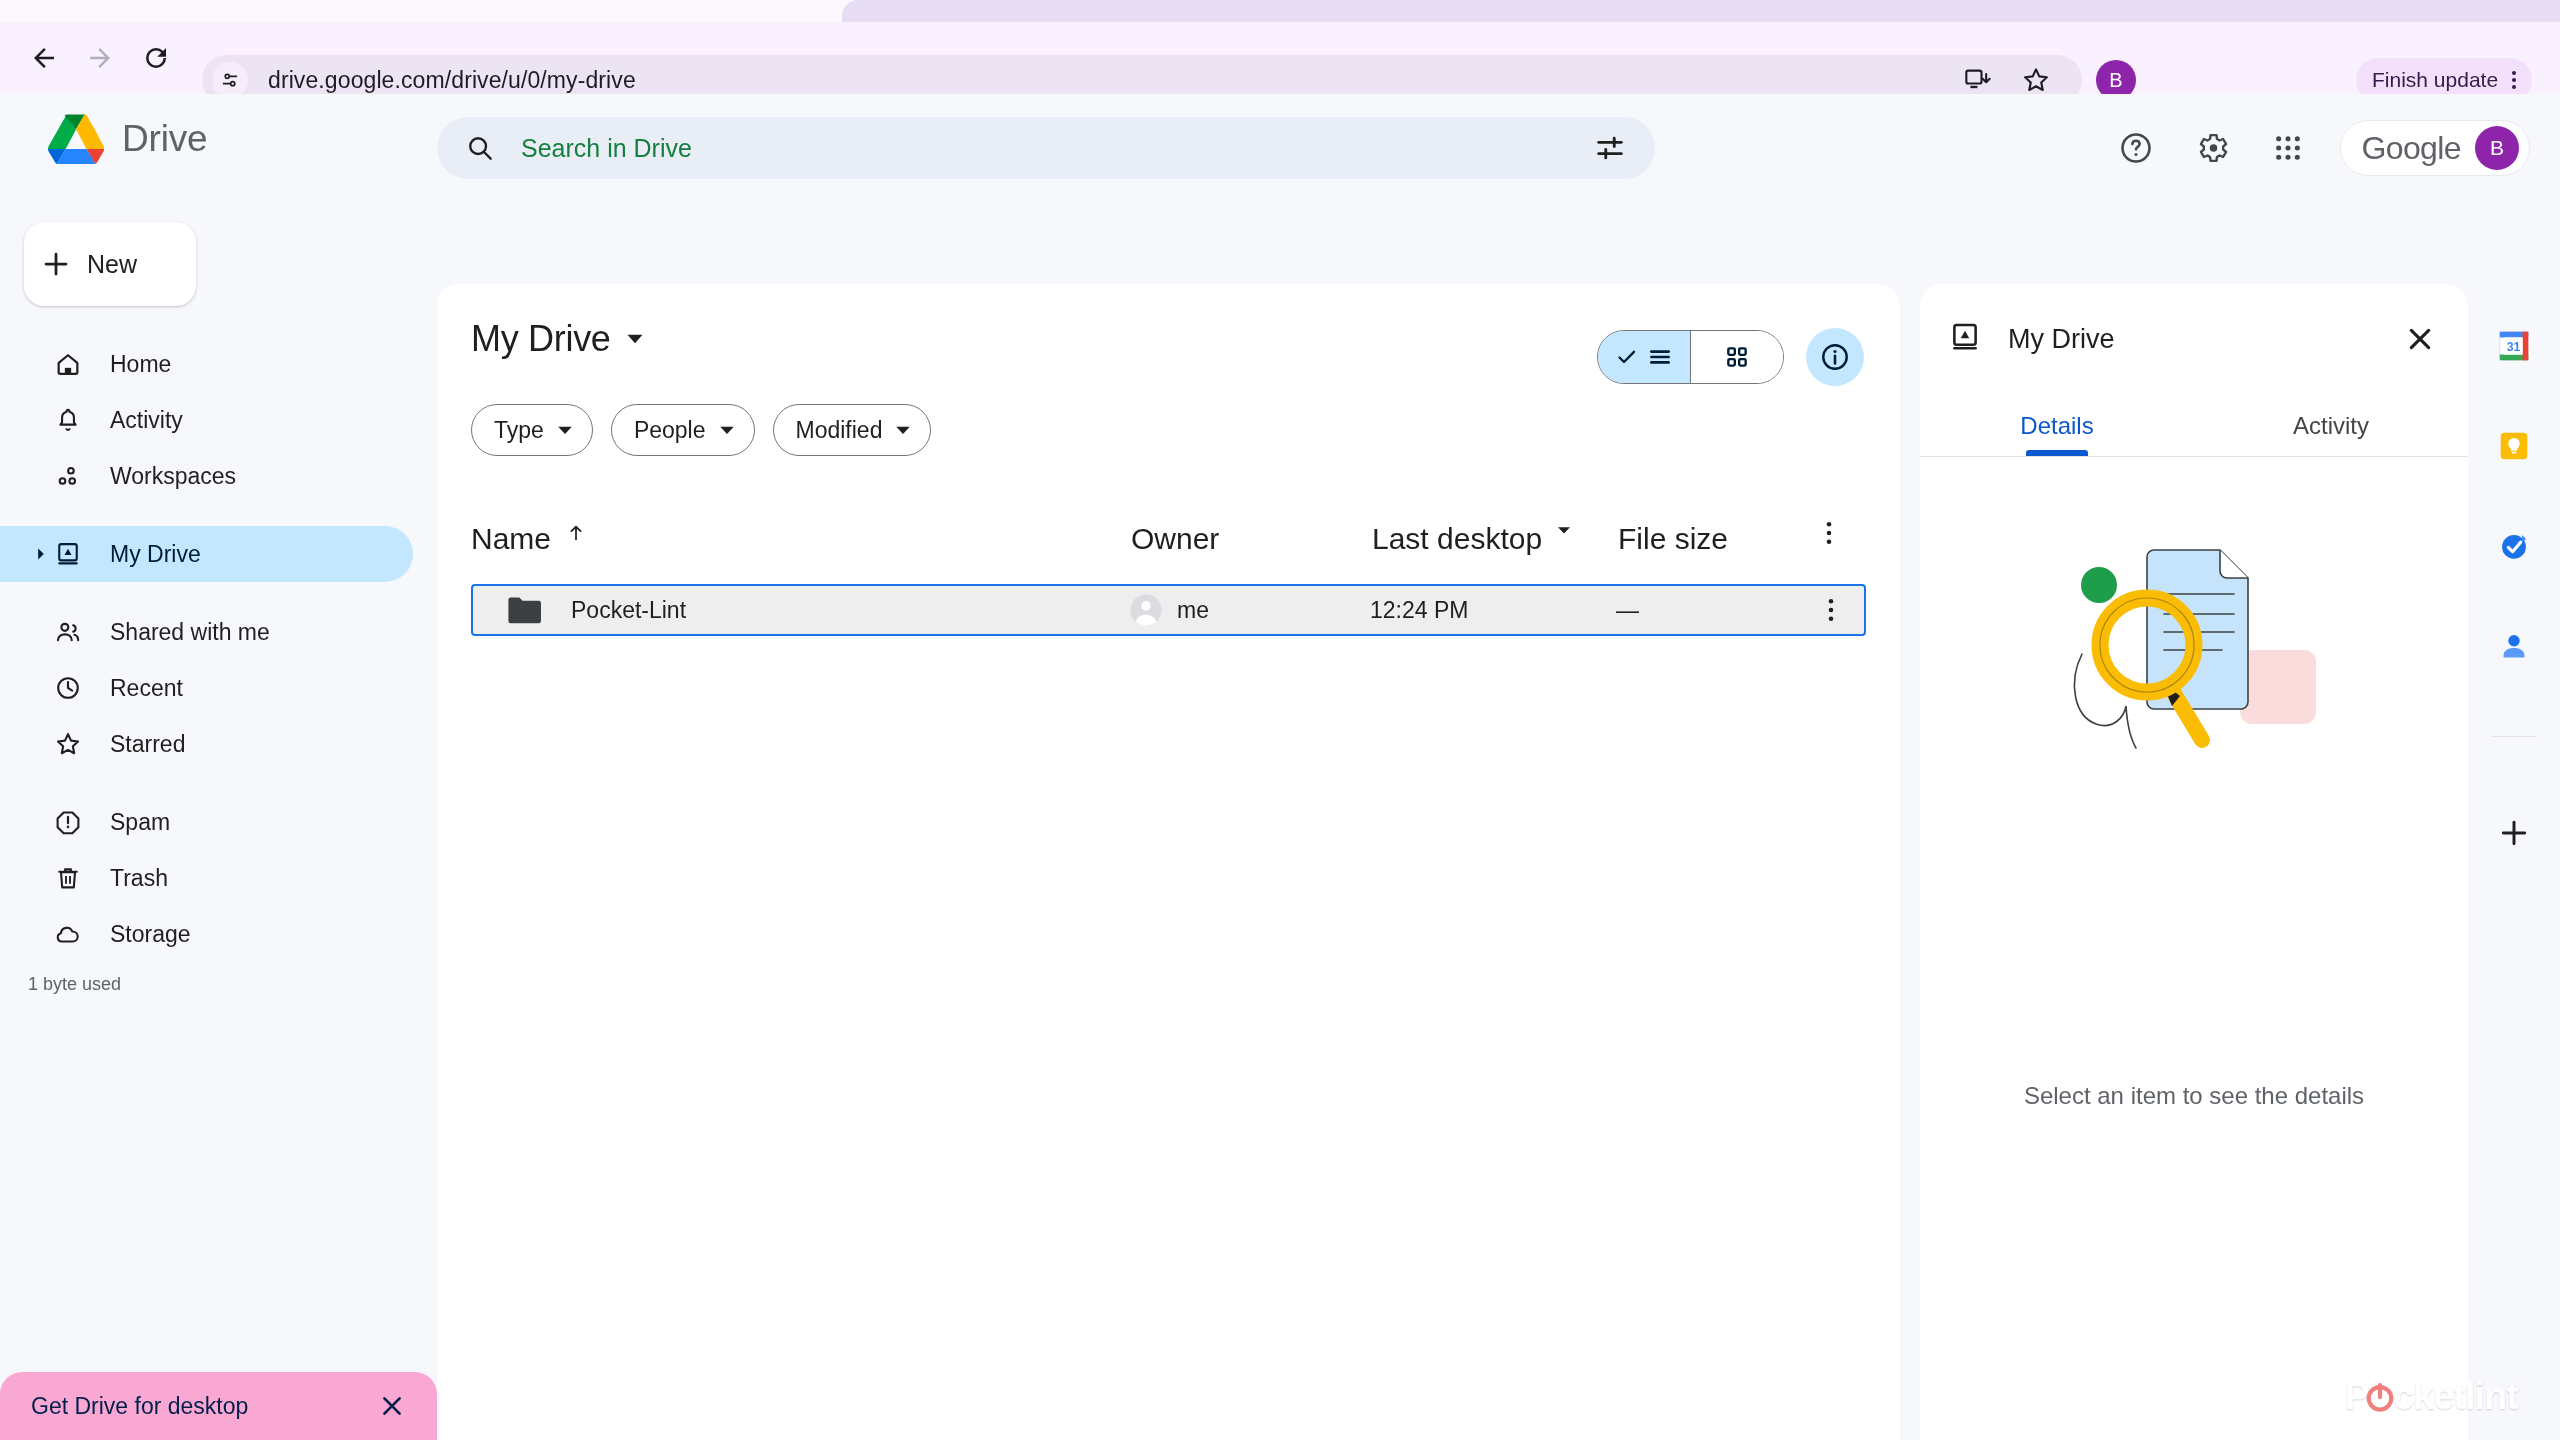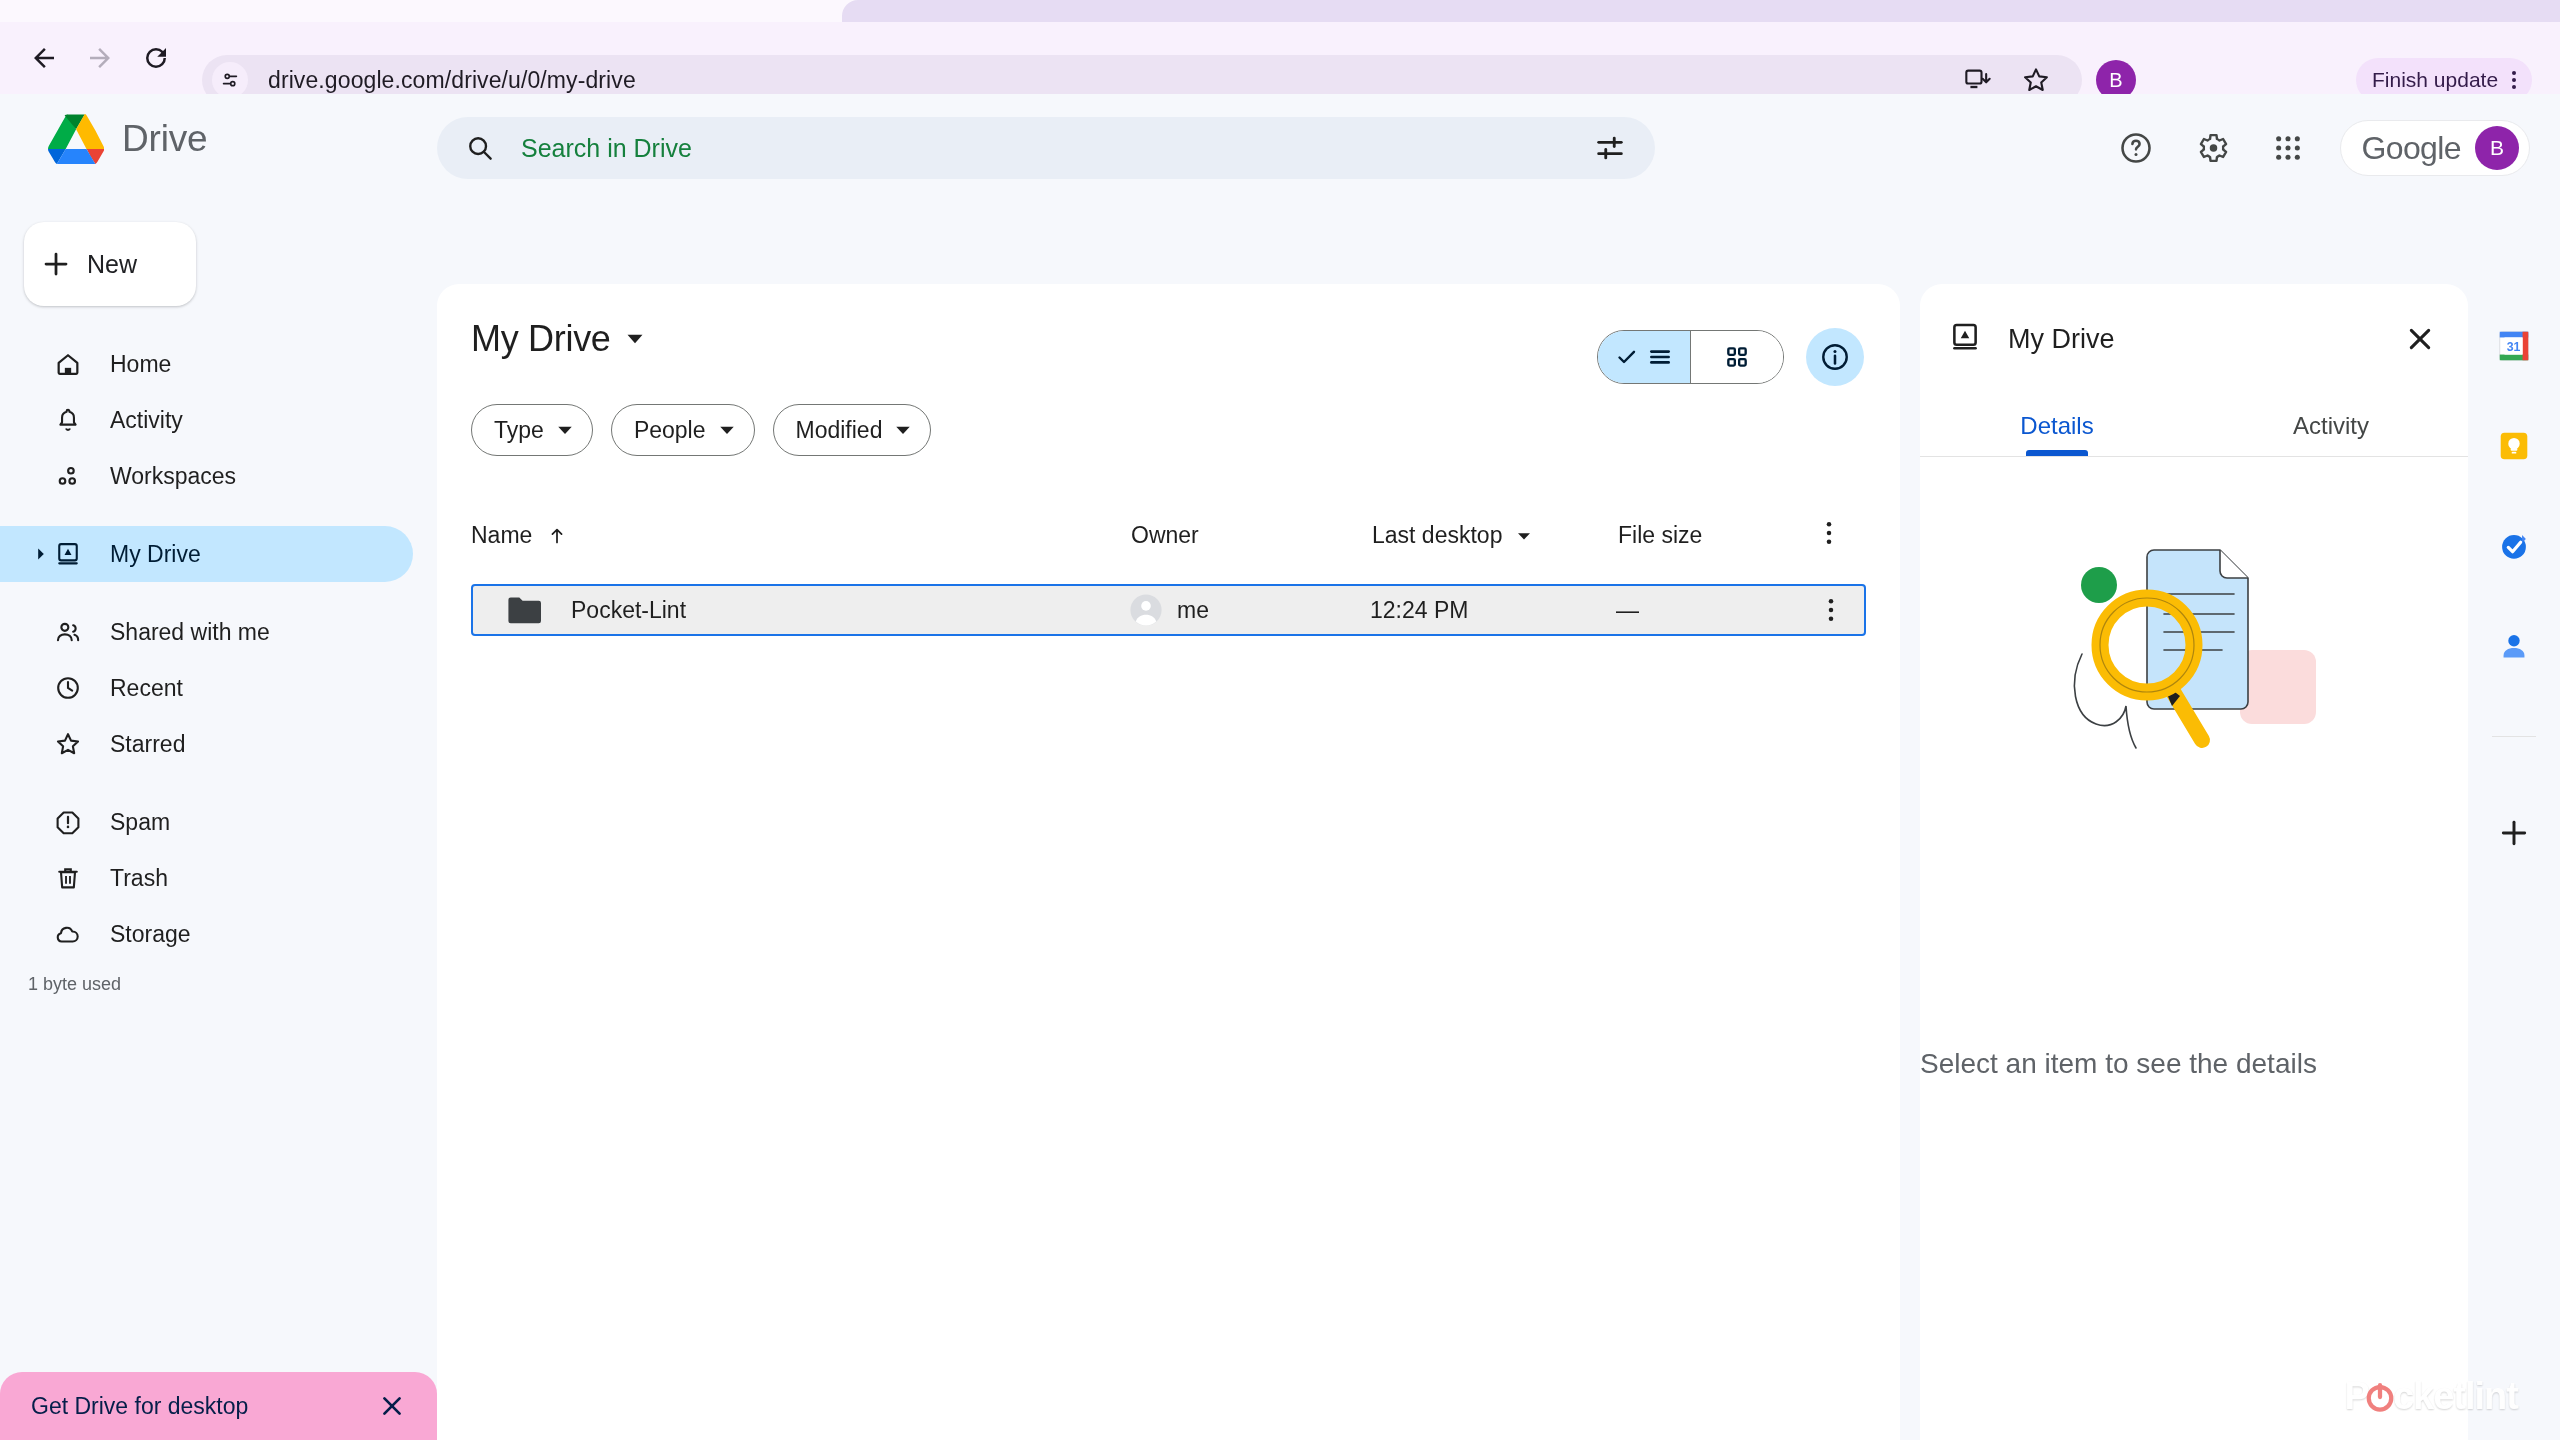--- a/index.html
+++ b/index.html
@@ -208,22 +208,22 @@
     border: 1px solid #747775; border-radius: 26px;
     display: flex; align-items: center; gap: 12px; cursor: pointer;
     background: #fff;
   }
   .chip-label { font-size: 23px; color: #1f1f1f; }
 
   .table-head {
     position: absolute; left: 34px; top: 228px; width: 1395px; height: 52px;
   }
   .th {
-    position: absolute; font-size: 23px; color: #1f1f1f; top: 10px;
-    display: flex; align-items: center; gap: 14px;
+    position: absolute; font-size: 30px; color: #1f1f1f; top: 10px;
+    display: flex; align-items: flex-start; gap: 14px;
   }
   .th-name { left: 0; }
   .th-owner { left: 660px; }
   .th-mod { left: 901px; }
   .th-size { left: 1147px; }
   .th-more { left: 1345px; top: 4px; cursor: pointer; }
 
   .file-row {
     position: absolute; left: 34px; top: 300px;
     width: 1395px; height: 52px;
@@ -261,22 +261,22 @@
   }
   .dp-tab.active { color: #0b57d0; font-weight: 500; }
   .dp-tab.active::after {
     content: ''; position: absolute; bottom: 0; left: 50%; transform: translateX(-50%);
     width: 62px; height: 6px; background: #0b57d0; border-radius: 3px 3px 0 0;
   }
   .dp-divider { position: absolute; left: 0; top: 172px; width: 548px; height: 1px; background: #e3e3e3; }
 
   .dp-illus { position: absolute; left: 50%; transform: translateX(-50%); top: 248px; }
   .dp-empty-text {
-    position: absolute; left: 0; top: 764px; width: 548px;
-    text-align: left; font-size: 28px; color: #5f6368;
+    position: absolute; left: 0; top: 798px; width: 548px;
+    text-align: center; font-size: 24px; color: #5f6368;
   }
 
   
   .app-rail {
     position: absolute; right: 0; top: 108px; width: 92px; height: 1238px;
     display: flex; flex-direction: column; align-items: center;
     padding-top: 122px; gap: 56px;
   }
   .rail-icon { width: 44px; height: 44px; cursor: pointer; display: flex; align-items: center; justify-content: center; }
   .rail-sep { width: 44px; height: 1px; background: #e3e3e3; margin-top: 12px; }

